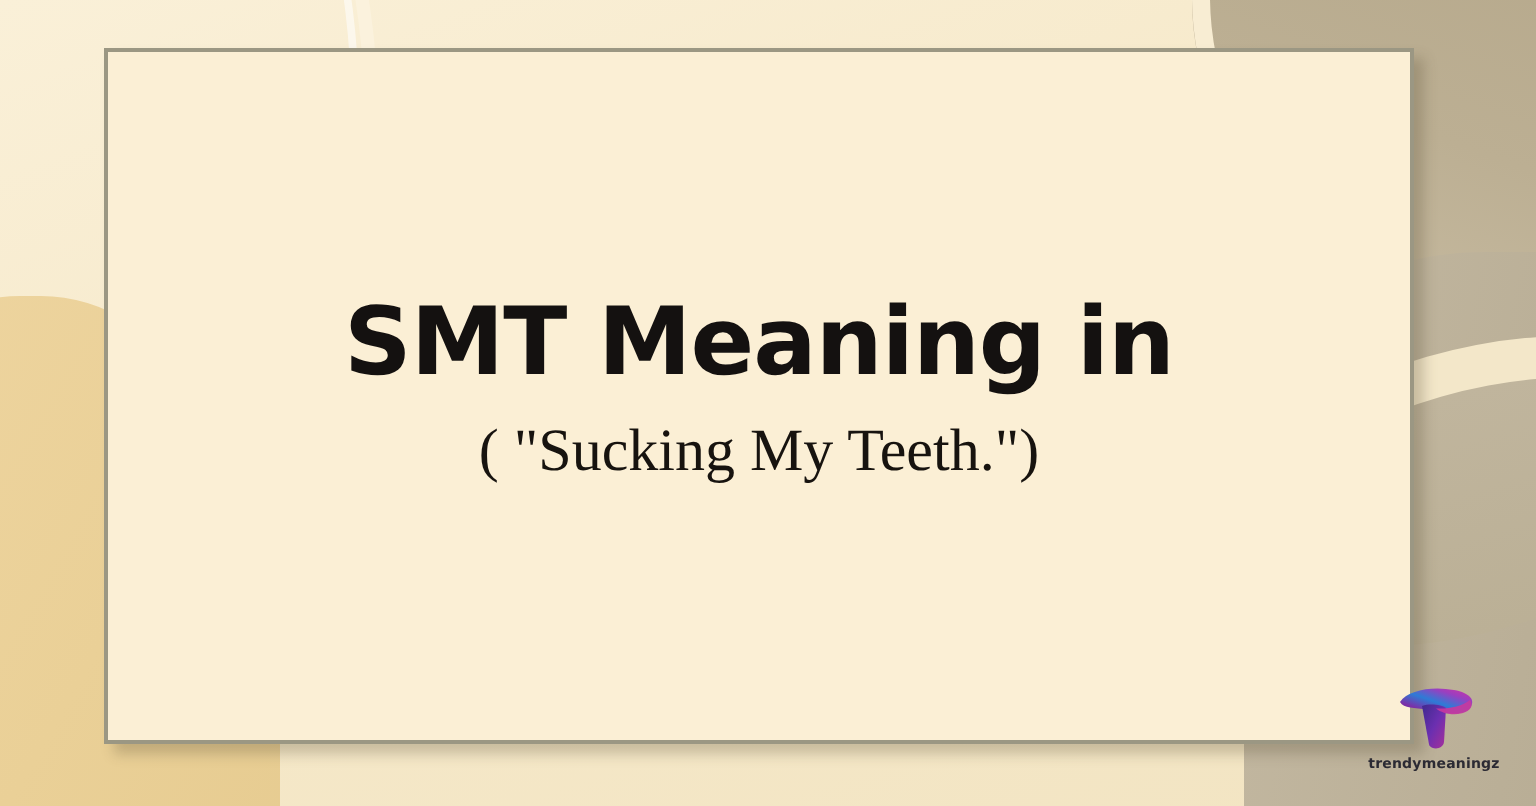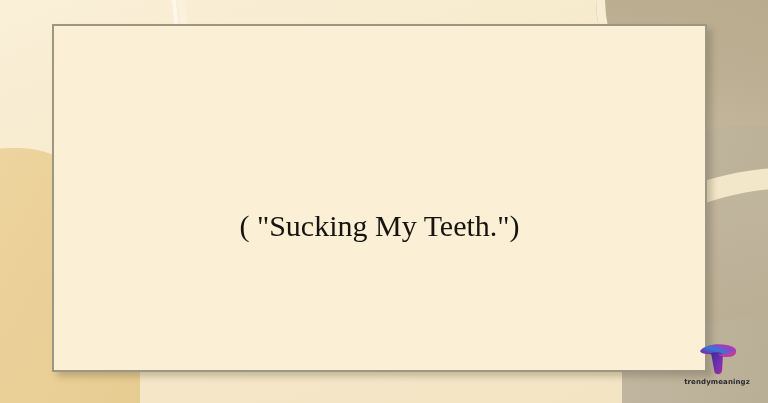--- a/index.html
+++ b/index.html
@@ -192,21 +192,21 @@
     <div class="swoosh-right"></div>
     <div class="swoosh-right2"></div>
     <div class="blob-bottomleft"></div>
     <div class="curve-left"></div>
     <div class="curve-left2"></div>
   </div>
 
   <div class="card">
     <div class="card-inner">
       <h1 class="title">
-        <br>
+        <span>SMT Meaning in</span><br>
       </h1>
       <p class="subtitle">( "Sucking My Teeth.")</p>
     </div>
   </div>
 
   <div class="logo-wrap">
     <svg class="logo-mark" viewBox="0 0 46 36">
       <defs>
         <linearGradient id="tg" x1="0" y1="1" x2="1" y2="0">
           <stop offset="0%" stop-color="#5C2B9B"></stop>

